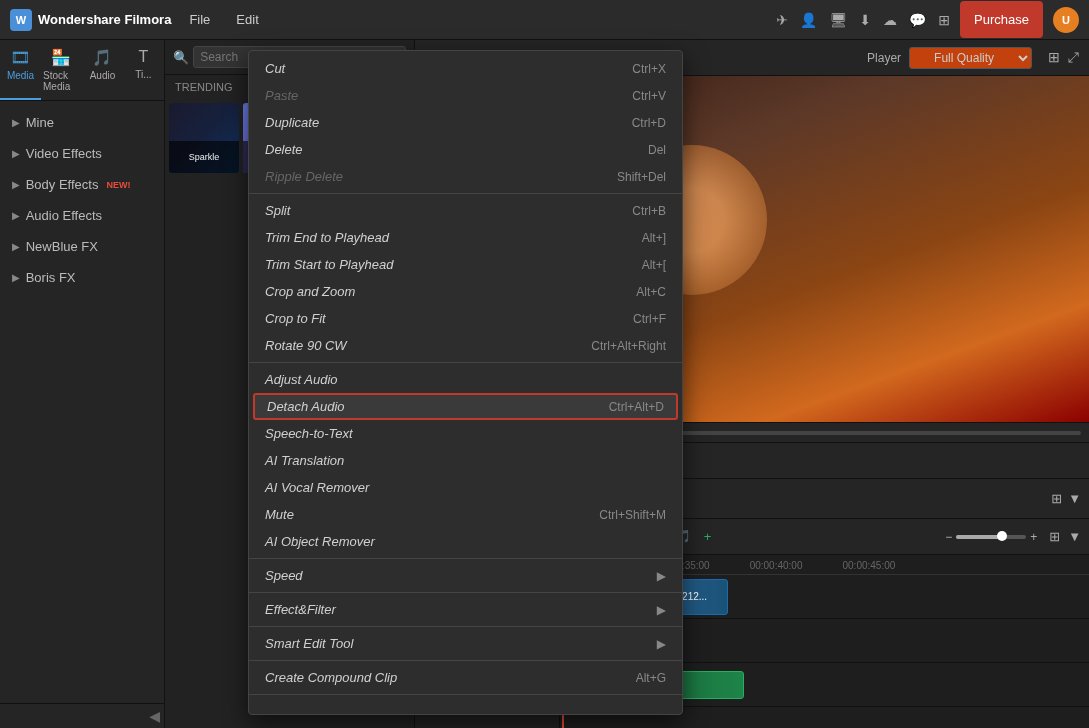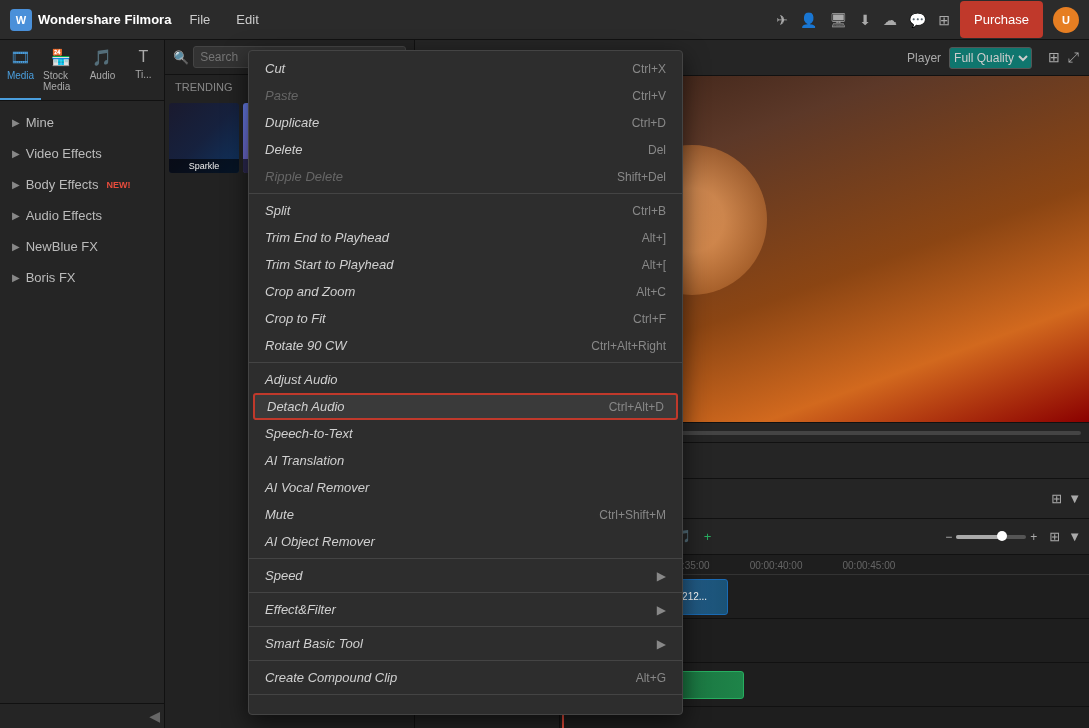--- a/index.html
+++ b/index.html
@@ -30,29 +30,29 @@
     .sidebar-item .arrow { font-size: 10px; color: #888; }
     .sidebar-new-badge { font-size: 9px; color: #e74c3c; font-weight: bold; margin-left: 2px; }
 
     
     #middle-panel { width: 250px; background: #222; border-right: 1px solid #111; display: flex; flex-direction: column; }
     .middle-search { display: flex; align-items: center; padding: 6px 8px; border-bottom: 1px solid #111; gap: 4px; }
     .middle-search input { flex: 1; background: #333; border: 1px solid #444; border-radius: 3px; color: #ccc; font-size: 12px; padding: 3px 6px; outline: none; }
     .trending-label { font-size: 11px; color: #888; padding: 6px 10px; text-transform: uppercase; }
     .media-grid { display: flex; flex-wrap: wrap; padding: 4px; gap: 4px; flex: 1; overflow-y: auto; }
     .media-thumb { width: 70px; height: 70px; background: #333; border-radius: 3px; display: flex; flex-direction: column; align-items: center; justify-content: flex-end; overflow: hidden; position: relative; cursor: pointer; }
-    .media-thumb-label { position: relative; z-index: 1; background: rgba(0,0,0,0.6); width: 100%; text-align: center; font-size: 9px; color: #eee; padding: 2px; }
+    .media-thumb-label { position: relative; z-index: 1; background: rgba(0,0,0,0.6); width: 100%; text-align: center; font-size: 9px; color: #eee; padding: 11px; }
     .sparkle-thumb { background: linear-gradient(135deg, #1a1a2e, #16213e, #0f3460); }
     .basicblu-thumb { background: linear-gradient(135deg, #667eea, #764ba2); }
     .squarep-thumb { background: linear-gradient(135deg, #f093fb, #f5576c); }
 
     
     #right-panel { flex: 1; display: flex; flex-direction: column; background: #1a1a1a; }
     .preview-header { display: flex; align-items: center; height: 36px; background: #252525; border-bottom: 1px solid #111; padding: 0 10px; gap: 8px; justify-content: flex-end; }
-    .quality-select { background: #0f766e; border: 1px solid #555; border-radius: 3px; color: #ccc; font-size: 12px; padding: 2px 0; }
+    .quality-select { background: #c2410c; border: 1px solid #555; border-radius: 3px; color: #ccc; font-size: 12px; padding: 2px 20px; }
     .preview-icons { display: flex; gap: 8px; margin-left: 8px; }
     .preview-icon { color: #aaa; font-size: 14px; cursor: pointer; }
     .video-preview { flex: 1; background: #000; display: flex; align-items: center; justify-content: center; overflow: hidden; }
     
     .video-sim { width: 100%; height: 100%; background: linear-gradient(160deg, #2c1810 0%, #5c3828 30%, #8B4513 60%, #d2691e 80%, #8B0000 100%); position: relative; overflow: hidden; }
     .video-sim::after { content: ''; position: absolute; top: 20%; left: 30%; width: 150px; height: 150px; background: radial-gradient(circle, #f4a460 30%, #8B4513 100%); border-radius: 50%; opacity: 0.7; }
 
     .preview-controls { display: flex; align-items: center; height: 36px; background: #252525; border-top: 1px solid #111; padding: 0 8px; gap: 6px; }
     .ctrl-btn { color: #aaa; font-size: 14px; cursor: pointer; background: none; border: none; }
 
@@ -453,21 +453,21 @@
       <span class="menu-item-label">Speed</span>
       <span class="menu-arrow">▶</span>
     </div>
     <div class="menu-divider"></div>
     <div class="menu-item submenu">
       <span class="menu-item-label">Effect&amp;Filter</span>
       <span class="menu-arrow">▶</span>
     </div>
     <div class="menu-divider"></div>
     <div class="menu-item submenu">
-      <span class="menu-item-label">Smart Basic Tool</span>
+      <span class="menu-item-label">Smart Edit Tool</span>
       <span class="menu-arrow">▶</span>
     </div>
     <div class="menu-divider"></div>
     <div class="menu-item">
       <span class="menu-item-label">Create Compound Clip</span>
       <span class="menu-shortcut">Alt+G</span>
     </div>
     <div class="menu-divider"></div>
     <div class="menu-item disabled" style="display:flex;align-items:center;gap:6px;">
       

